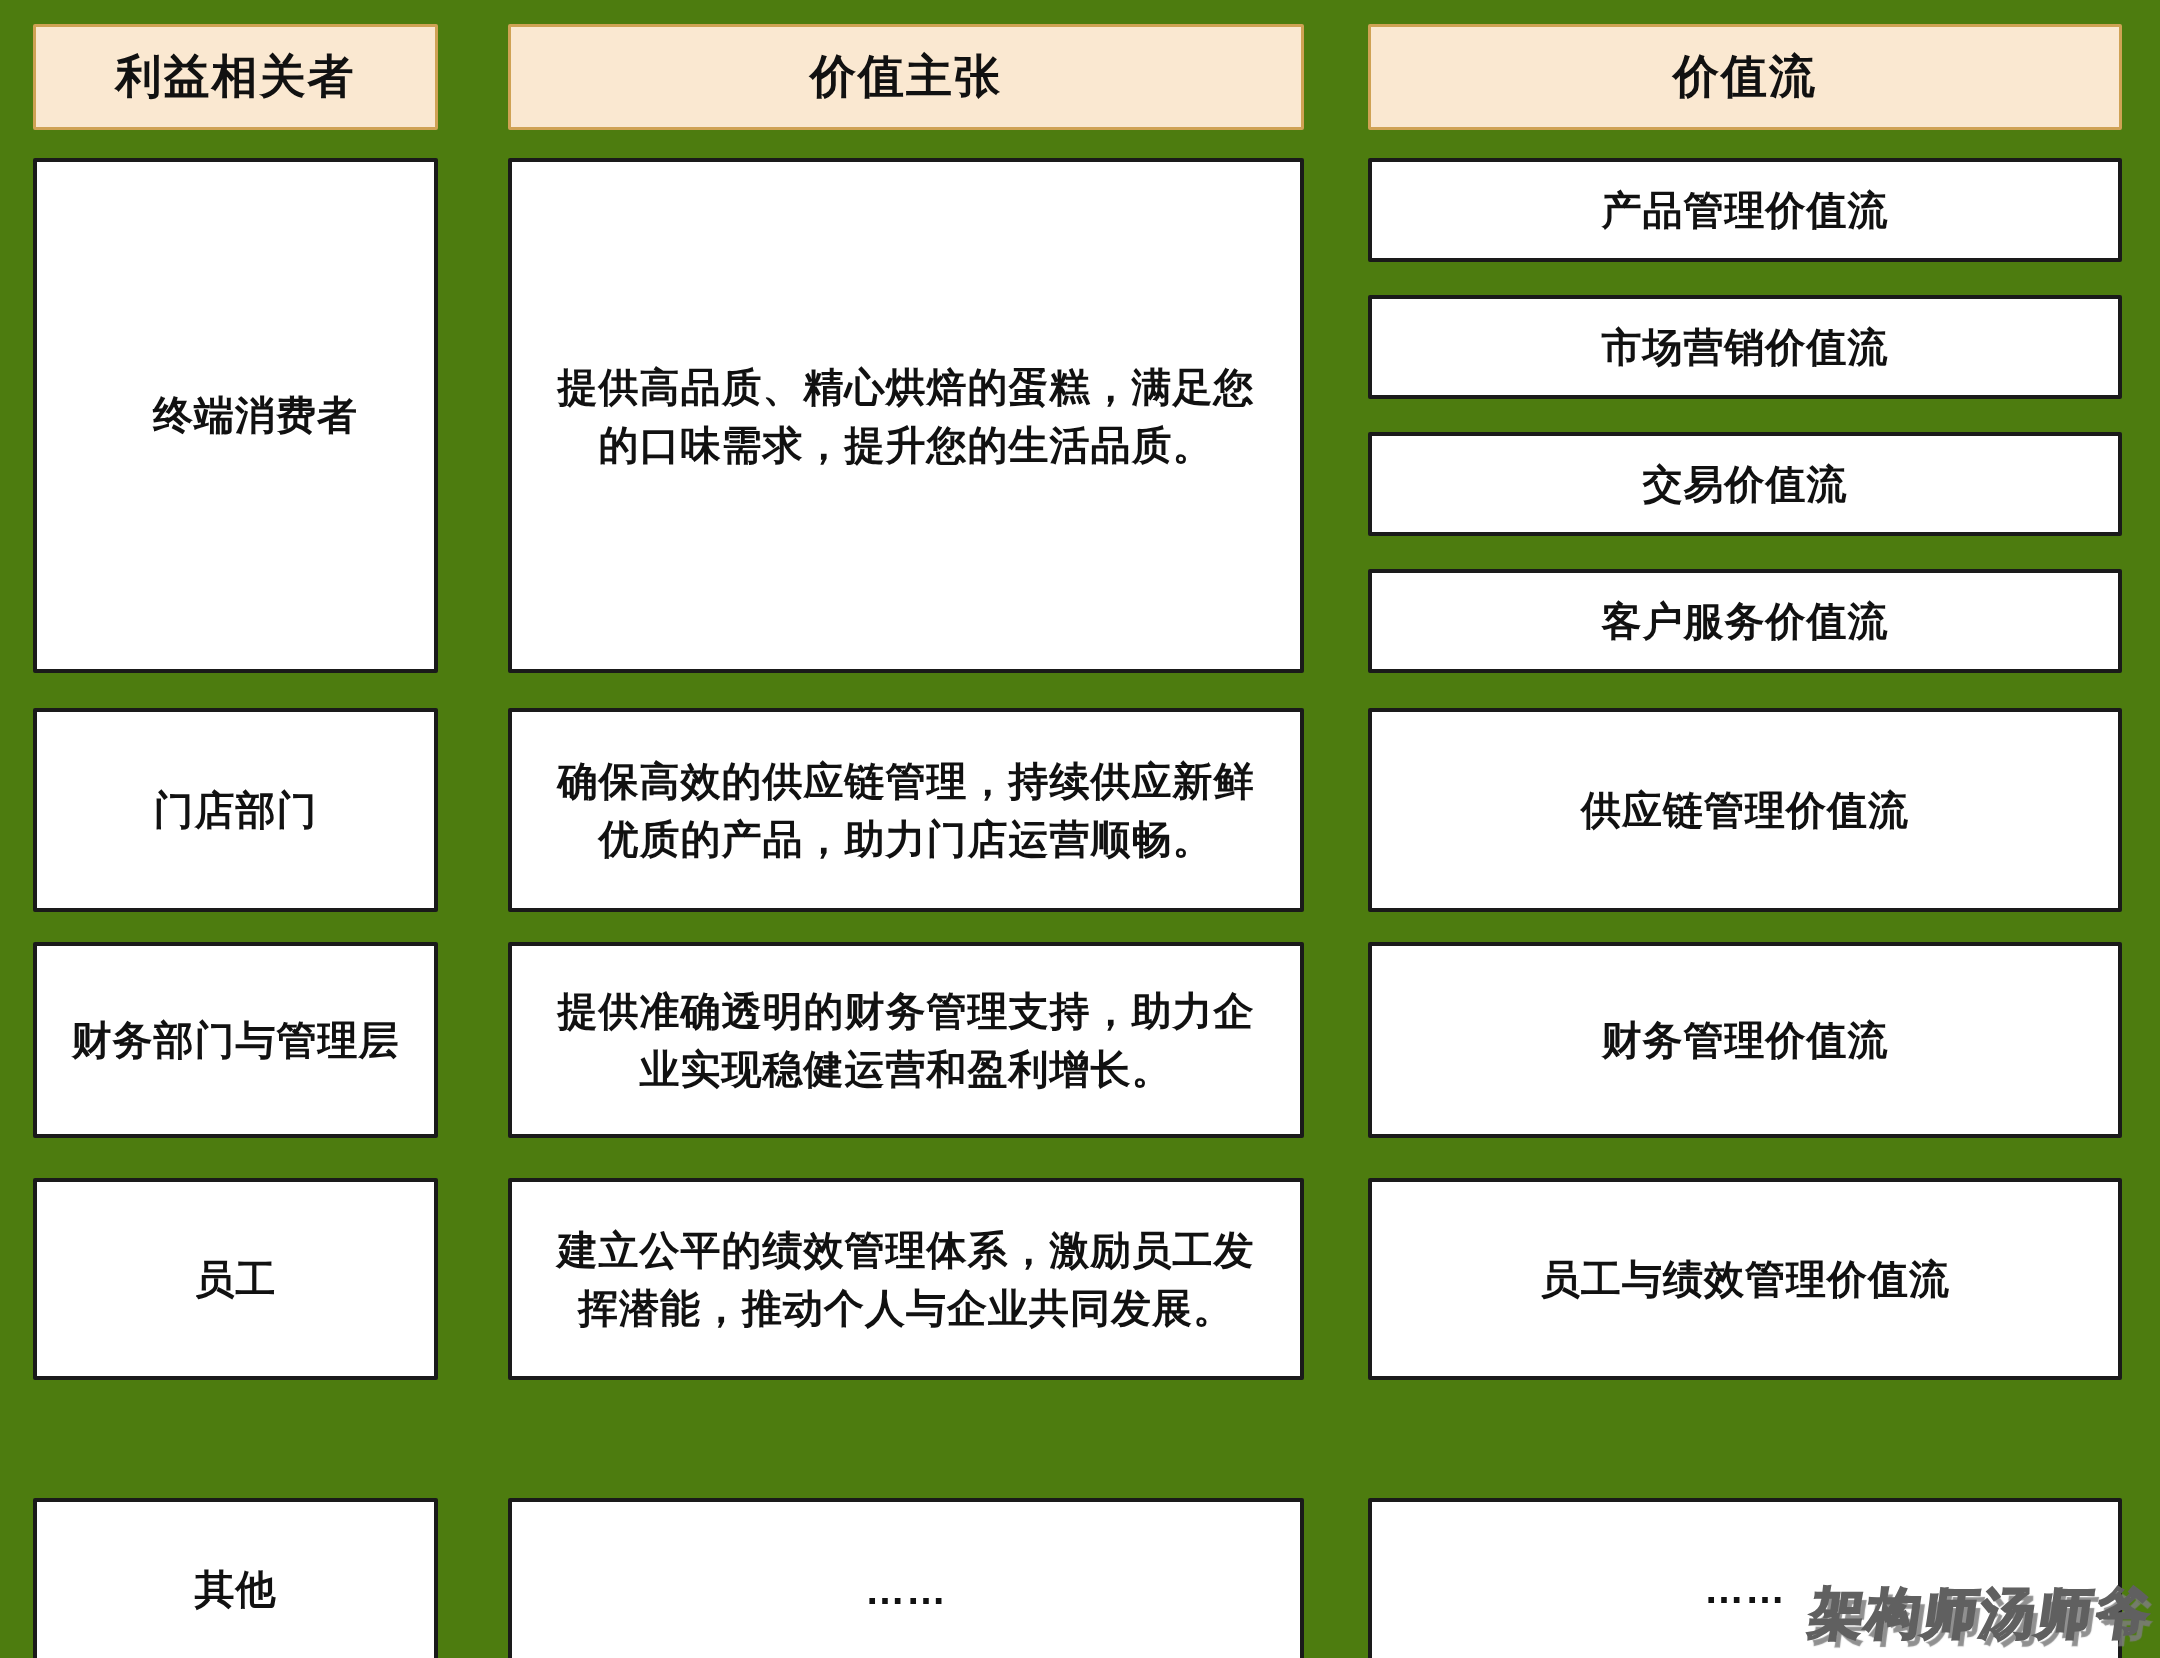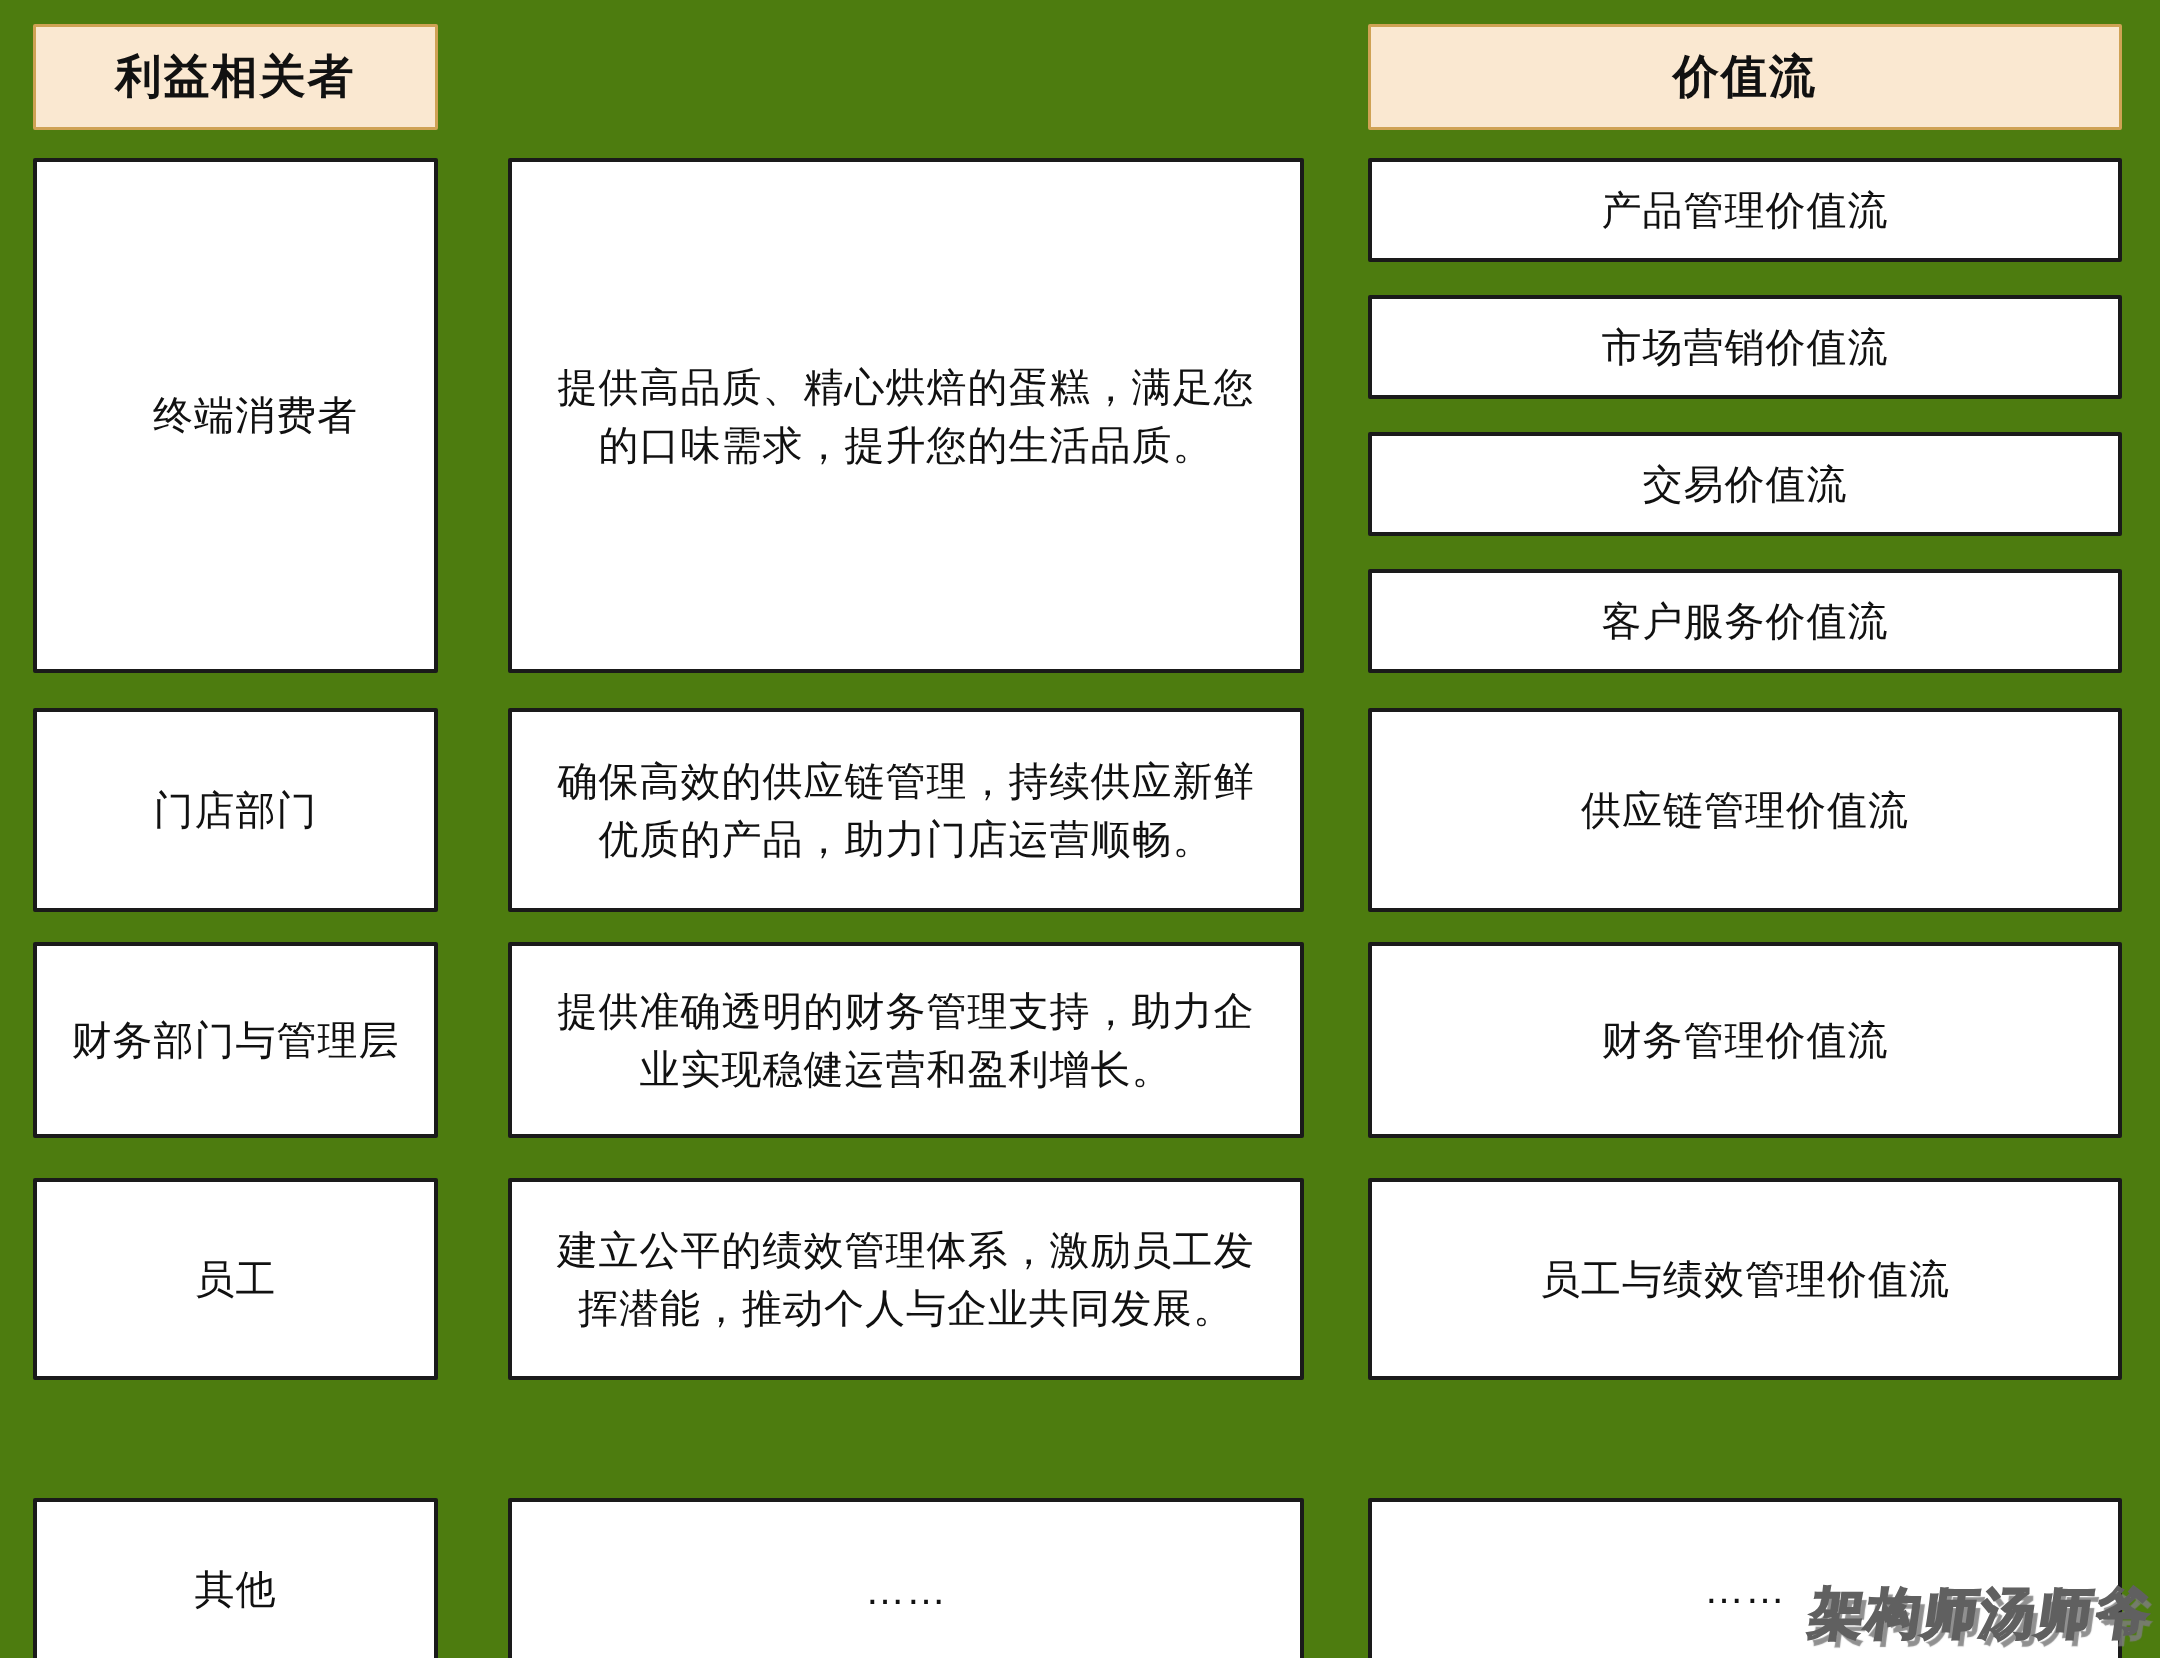--- a/index.html
+++ b/index.html
@@ -46,21 +46,21 @@
     position: absolute;
     box-sizing: border-box;
     background: #ffffff;
     border: 4px solid #1A1A1A;
     border-radius: 2px;
     display: flex;
     align-items: center;
     justify-content: center;
     text-align: center;
     font-size: 40px;
-    font-weight: 400;
+    font-weight: 700;
     letter-spacing: 1px;
   }
   .vp {
     line-height: 58px;
     white-space: pre-line;
     padding: 0 42px;
   }
   .watermark {
     position: absolute;
     top: 1578px;
@@ -75,20 +75,21 @@
     z-index: 5;
     white-space: nowrap;
   }
 </style>
 </head>
 <body>
 
 <div class="canvas">
 
   <div class="hdr hdr-row col1">利益相关者</div>
+  <div class="hdr hdr-row col2">价值主张</div>
   <div class="hdr hdr-row col3">价值流</div>
 
   <div class="box r1 col1">终端消费者</div>
   <div class="box r2 col1">门店部门</div>
   <div class="box r3 col1">财务部门与管理层</div>
   <div class="box r4 col1">员工</div>
   <div class="box r5 col1">其他</div>
 
   <div class="box vp r1 col2">提供高品质、精心烘焙的蛋糕，满足您
 的口味需求，提升您的生活品质。</div>

